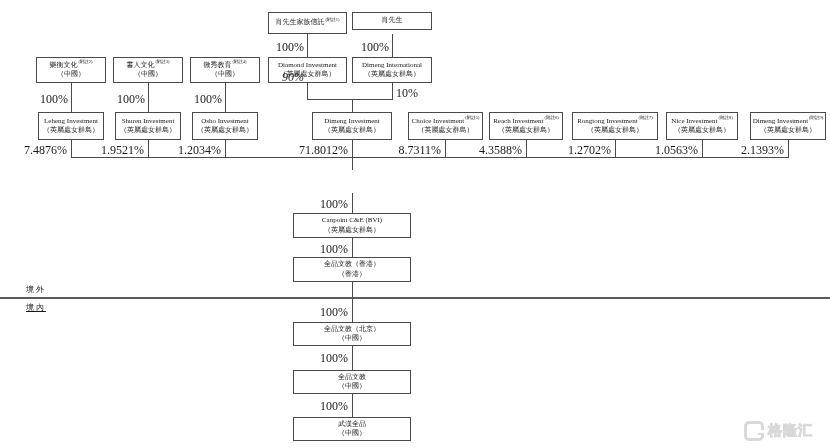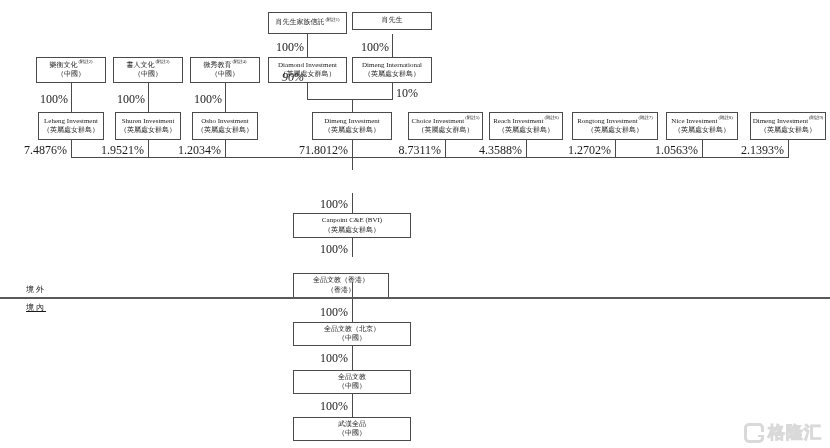--- a/index.html
+++ b/index.html
@@ -24,21 +24,21 @@
   .wm-icon{
     width:20px;height:20px;border:3px solid #d9d9d9;border-radius:5px;
     box-sizing:border-box;position:relative;
   }
   .wm-icon::after{
     content:"";position:absolute;right:-3px;top:6px;width:9px;height:3px;background:#fff;
   }
   .wm-icon::before{
     content:"";position:absolute;right:0px;top:6px;width:3px;height:5px;background:#d9d9d9;
   }
-  .wm-text{font-size:17px;font-weight:bold;color:#d9d9d9;letter-spacing:1px;
+  .wm-text{font-size:14px;font-weight:bold;color:#d9d9d9;letter-spacing:1px;
     font-family:"Liberation Sans","DejaVu Sans",sans-serif;-webkit-text-stroke:1px #d9d9d9;}
 </style>
 </head>
 <body>
 
 <div id="stage">
 
   <div class="node" style="left:268px;top:12px;width:79px;height:22px;">
     <div class="nm"><span>肖先生家族信託</span><sup class="note">(附註1)</sup></div>
   </div>
@@ -148,21 +148,21 @@
   <div class="vl" style="left:352px;top:193px;height:20px;"></div>
   <div class="pct" style="left:288px;top:197px;">100%</div>
 
   <div class="node" style="left:293px;top:213px;width:118px;height:25px;">
     <div class="nm"><span>Canpoint C&amp;E (BVI)</span></div>
     <div class="jd">（英屬處女群島）</div>
   </div>
   <div class="vl" style="left:352px;top:238px;height:19px;"></div>
   <div class="pct" style="left:288px;top:242px;">100%</div>
 
-  <div class="node" style="left:293px;top:257px;width:96px;height:25px;margin-top:16px;">
+  <div class="node" style="left:293px;top:257px;width:118px;height:25px;">
     <div class="nm"><span>全品文教（香港）</span></div>
     <div class="jd">（香港）</div>
   </div>
   <div class="vl" style="left:352px;top:282px;height:40px;"></div>
   <div class="pct" style="left:288px;top:305px;">100%</div>
 
   <div class="region" style="left:26px;top:284px;">境外</div>
   <div class="boundary" style="left:0px;top:297px;width:830px;"></div>
   <div class="region" style="left:26px;top:302px;text-decoration:underline;">境內</div>
 

